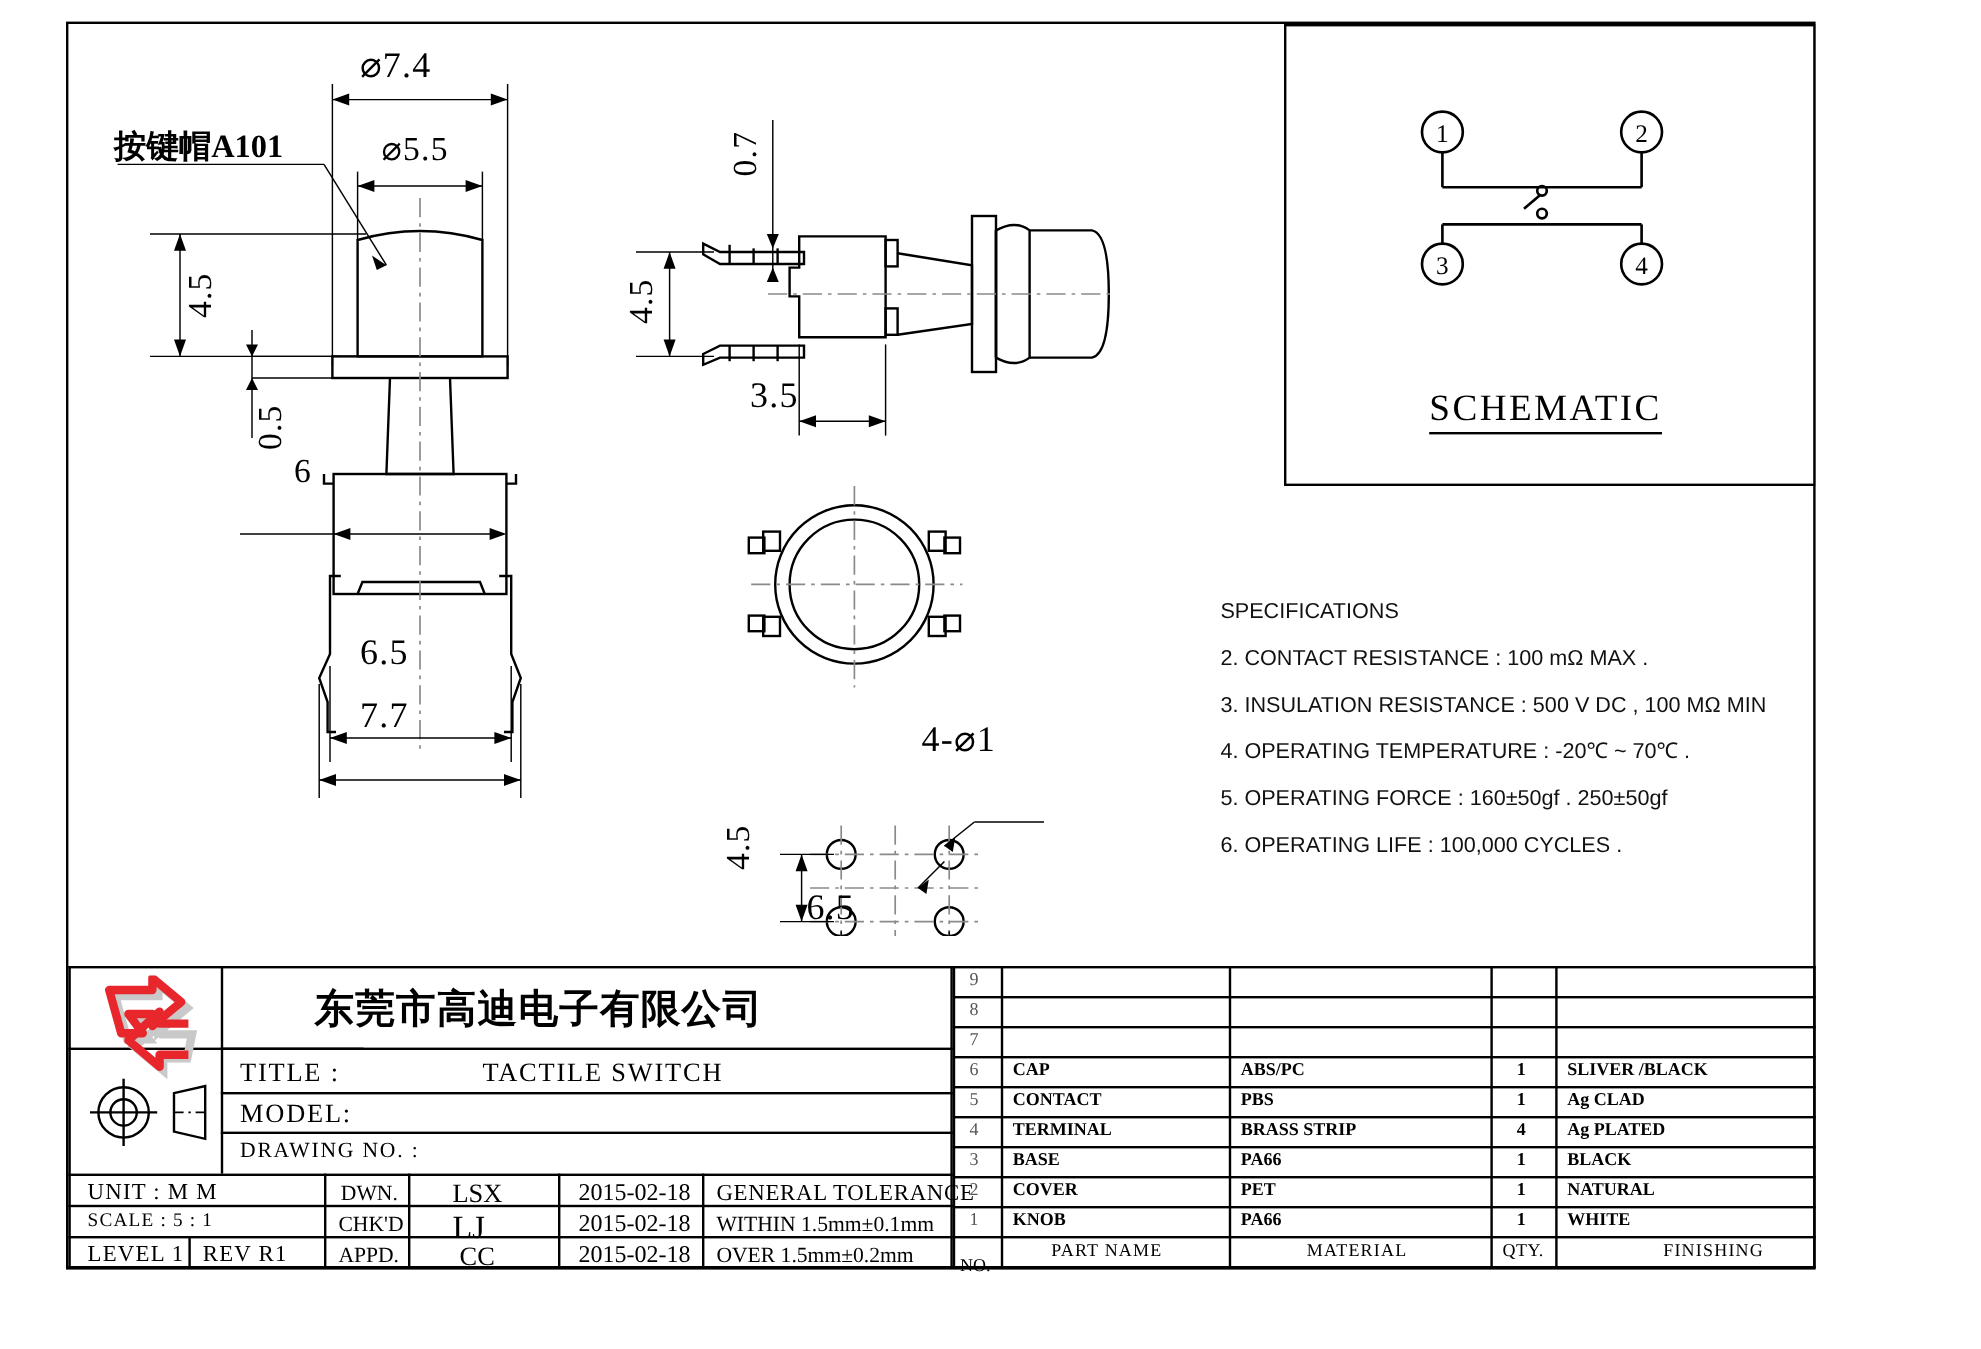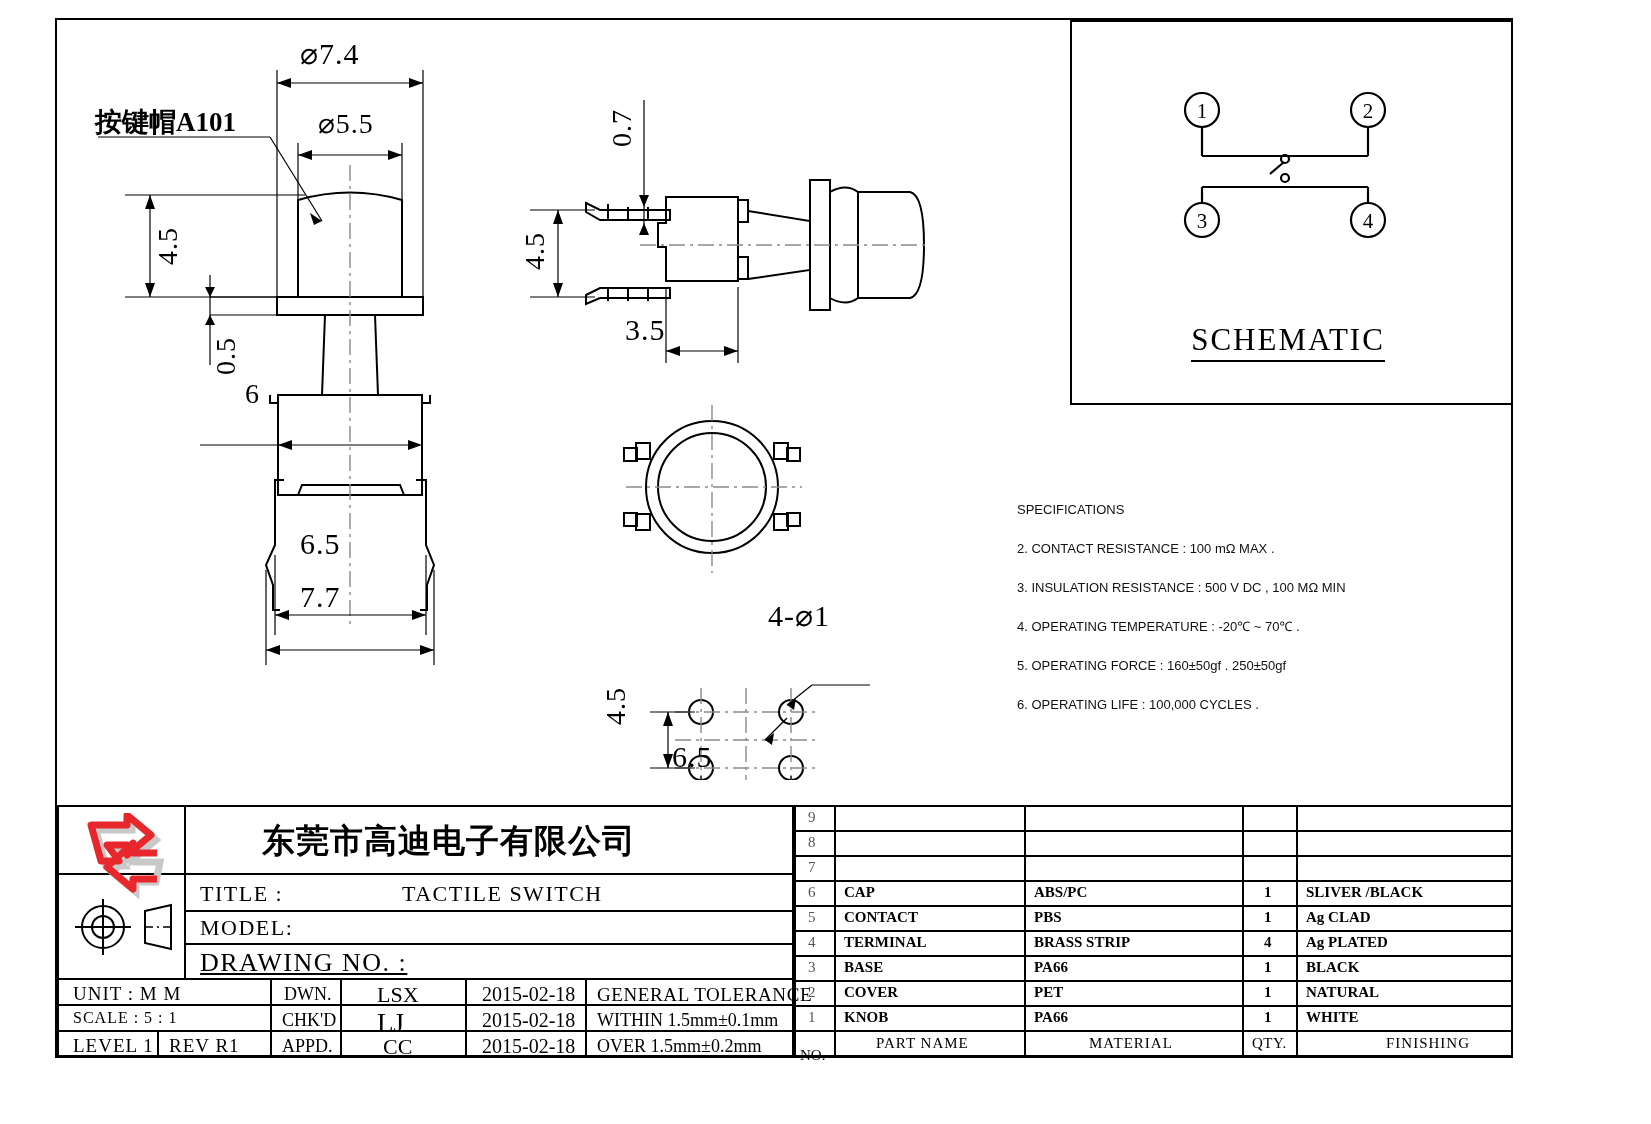--- a/index.html
+++ b/index.html
@@ -13,21 +13,21 @@
 
   
   .schem-box{position:absolute;left:1070px;top:20px;width:443px;height:385px;
       border:2px solid #000;box-sizing:border-box;background:#fff;}
   .schem-title{position:absolute;left:1188px;top:322px;width:200px;text-align:center;
       font-family:"Liberation Serif",serif;font-size:31px;letter-spacing:2px;}
   .schem-title u{text-decoration:none;border-bottom:2px solid #000;padding-bottom:3px;}
 
   
   .specs{position:absolute;left:1017px;top:490px;width:520px;
-      font-family:"Liberation Sans",sans-serif;font-size:13px;line-height:39px;color:#111;}
+      font-family:"Liberation Sans",sans-serif;font-size:18px;line-height:39px;color:#111;}
   .specs div{white-space:nowrap;}
 
   
   .tblock{position:absolute;left:57px;top:805px;width:737px;height:252px;}
   .tb-line{position:absolute;background:#000;}
   .tb-txt{position:absolute;font-family:"Liberation Serif",serif;white-space:nowrap;}
   .cn{font-family:"DejaVu Sans",sans-serif;font-weight:bold;}
 
   
   .bom{position:absolute;left:794px;top:805px;width:719px;height:252px;}
@@ -325,21 +325,21 @@
         <path d="M74,28 L100,22 L100,66 L74,60 Z"></path>
       </g>
       <line x1="74" y1="44" x2="100" y2="44" stroke="#000" stroke-width="1.4" stroke-dasharray="8,4,2,4"></line>
     </svg>
 
     <div class="tb-txt cn" style="left:205px;top:14px;font-size:33px;letter-spacing:1px;">东莞市高迪电子有限公司</div>
     <div class="tb-txt" style="left:143px;top:76px;font-size:22px;letter-spacing:1.5px;">TITLE :</div>
     <div class="tb-txt" style="left:325px;top:76px;font-size:22px;letter-spacing:1.5px;margin-left:20px;">TACTILE SWITCH</div>
     <div class="tb-txt" style="left:143px;top:110px;font-size:22px;letter-spacing:1.5px;">MODEL:</div>
     <div class="tb-txt" style="left:265px;top:110px;font-size:22px;"></div>
-    <div class="tb-txt" style="left:143px;top:143px;font-size:26px;letter-spacing:1.5px;text-decoration:underline;">DRAWING NO.  :</div>
+    <div class="tb-txt" style="left:143px;top:143px;font-size:18px;letter-spacing:1.5px;">DRAWING NO.  :</div>
     <div class="tb-txt" style="left:345px;top:143px;font-size:22px;"></div>
 
     <div class="tb-txt" style="left:16px;top:178px;font-size:19px;letter-spacing:1px;">UNIT    :    M M</div>
     <div class="tb-txt" style="left:16px;top:204px;font-size:16px;letter-spacing:1px;">SCALE  :   5 : 1</div>
     <div class="tb-txt" style="left:16px;top:230px;font-size:19px;letter-spacing:1px;">LEVEL 1</div>
     <div class="tb-txt" style="left:112px;top:230px;font-size:19px;letter-spacing:1px;">REV  R1</div>
 
     <div class="tb-txt" style="left:227px;top:179px;font-size:18px;">DWN.</div>
     <div class="tb-txt" style="left:225px;top:205px;font-size:18px;">CHK'D</div>
     <div class="tb-txt" style="left:225px;top:231px;font-size:18px;">APPD.</div>

